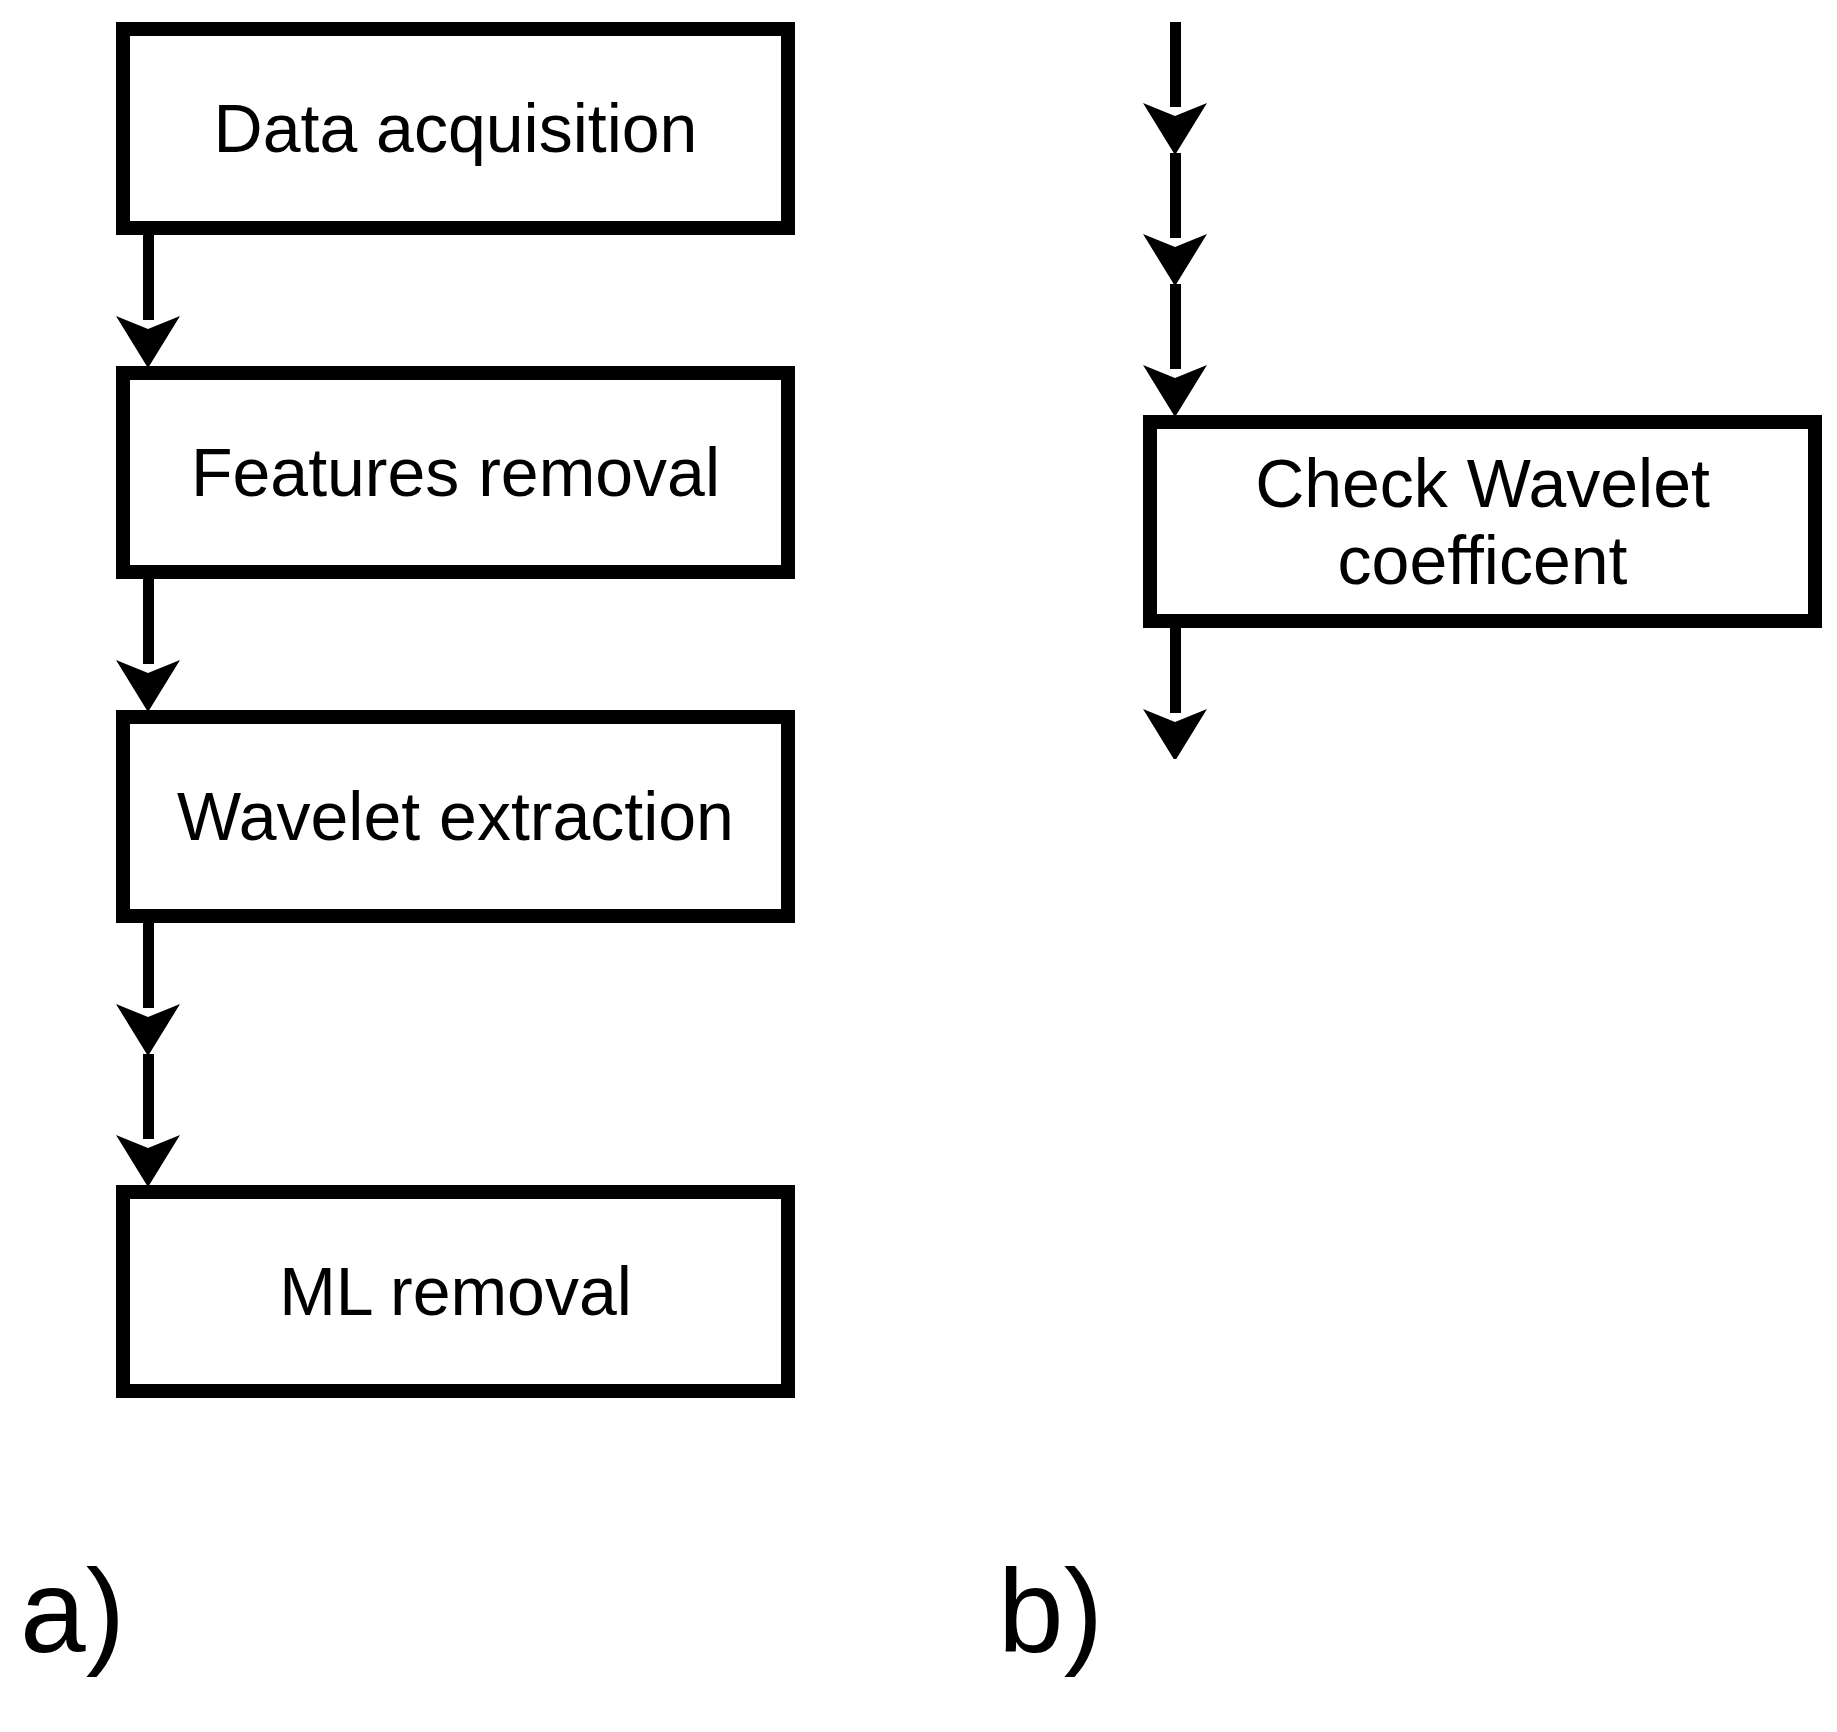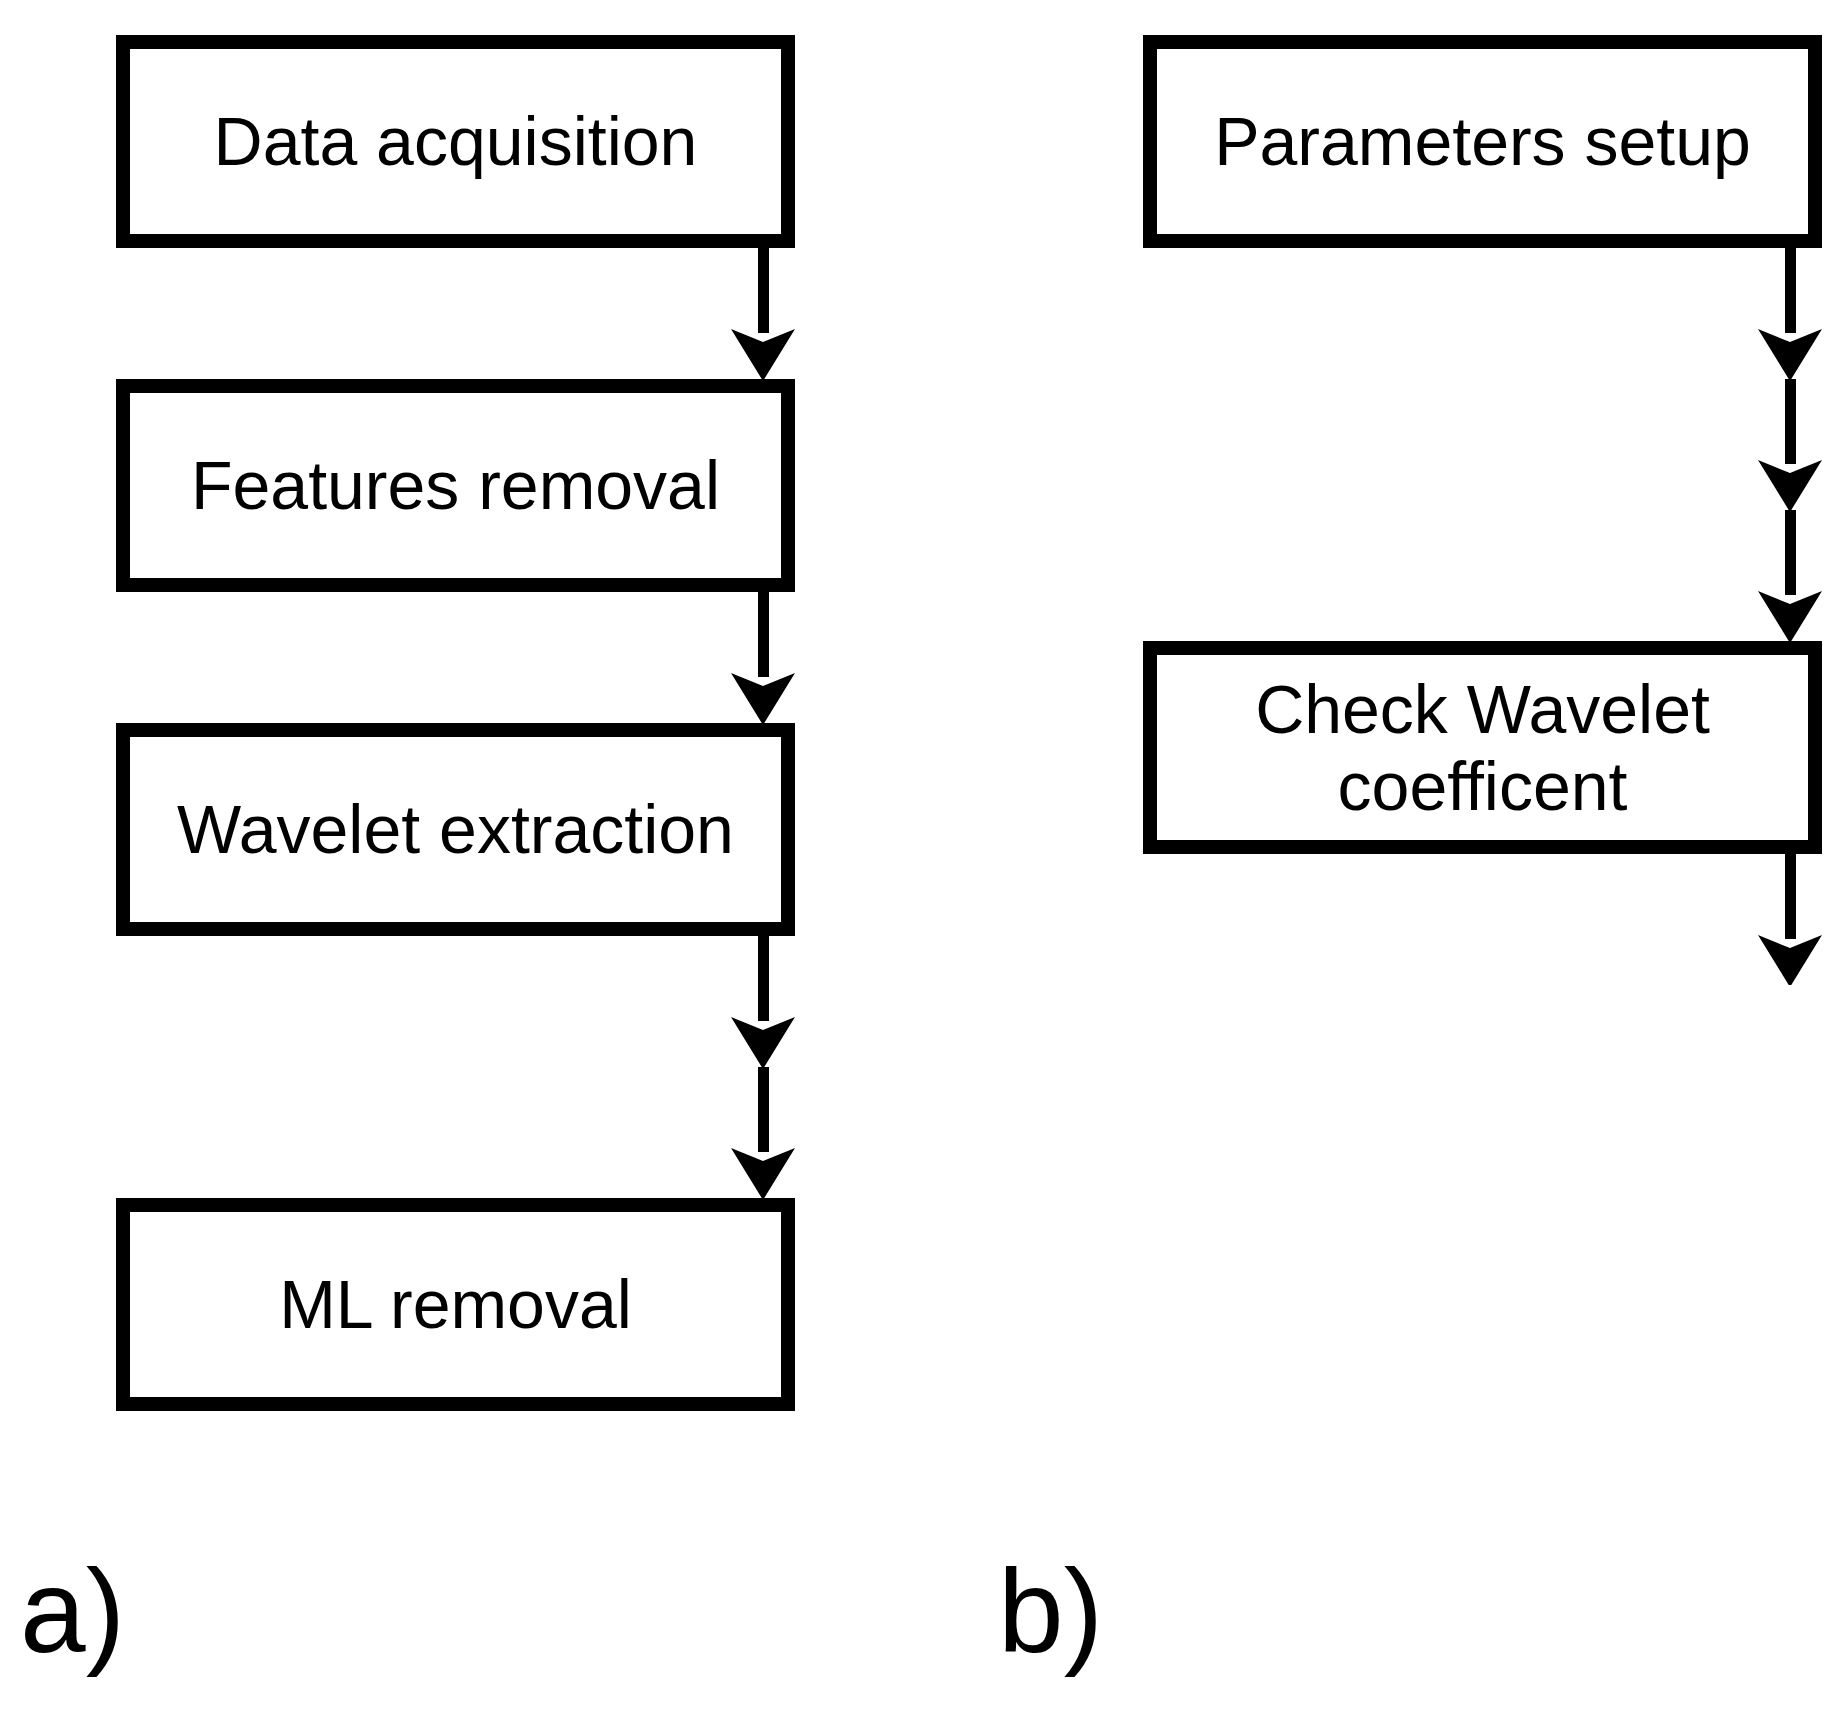--- a/index.html
+++ b/index.html
@@ -11,25 +11,25 @@
     position: relative;
     width: 1837px;
     height: 1732px;
     background: #ffffff;
     font-family: "Liberation Sans", sans-serif;
     color: #000000;
     overflow: hidden;
   }
   .col {
     position: absolute;
-    top: 35px;
+    top: 22px;
     width: 679px;
     display: flex;
     flex-direction: column;
-    align-items: flex-end;
+    align-items: flex-start;
   }
   .col-a { left: 116px; }
   .col-b { left: 1143px; }
   .box {
     width: 100%;
     height: 213px;
     box-sizing: border-box;
     border: 14px solid #000000;
     background: #ffffff;
     display: flex;
@@ -99,23 +99,20 @@
     <div class="arrow">
       <div class="stem"></div>
       <div class="head"></div>
     </div>
     <div class="box">
       <span>ML removal</span>
     </div>
   </div>
 
   <div class="col col-b">
-    <div class="box">
-      <span>Parameters setup</span>
-    </div>
     <div class="arrow">
       <div class="stem"></div>
       <div class="head"></div>
     </div>
     <div class="arrow">
       <div class="stem"></div>
       <div class="head"></div>
     </div>
     <div class="arrow">
       <div class="stem"></div>

